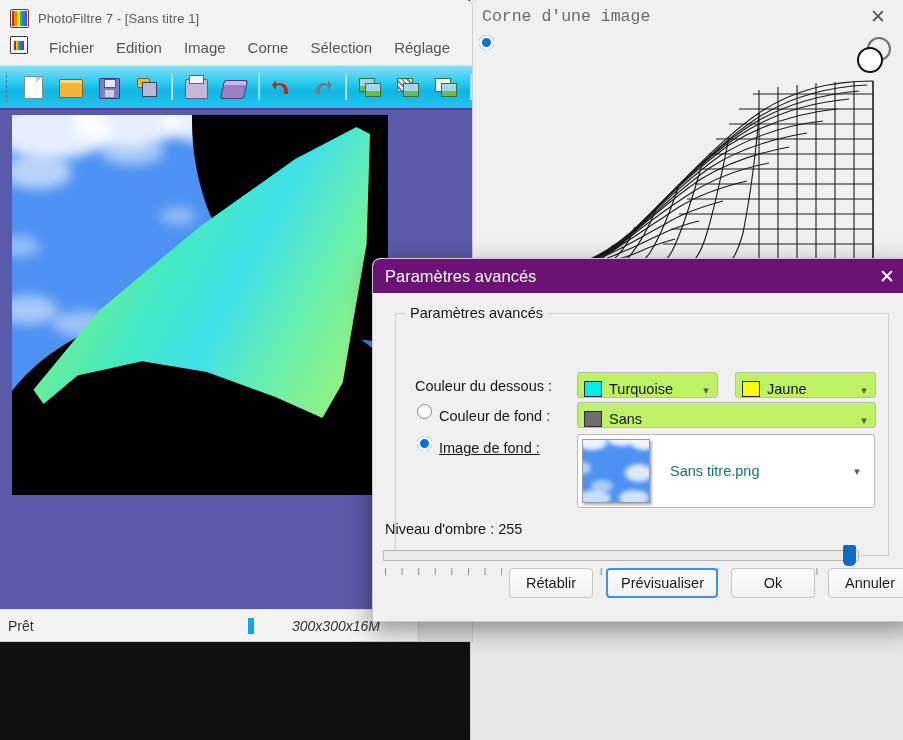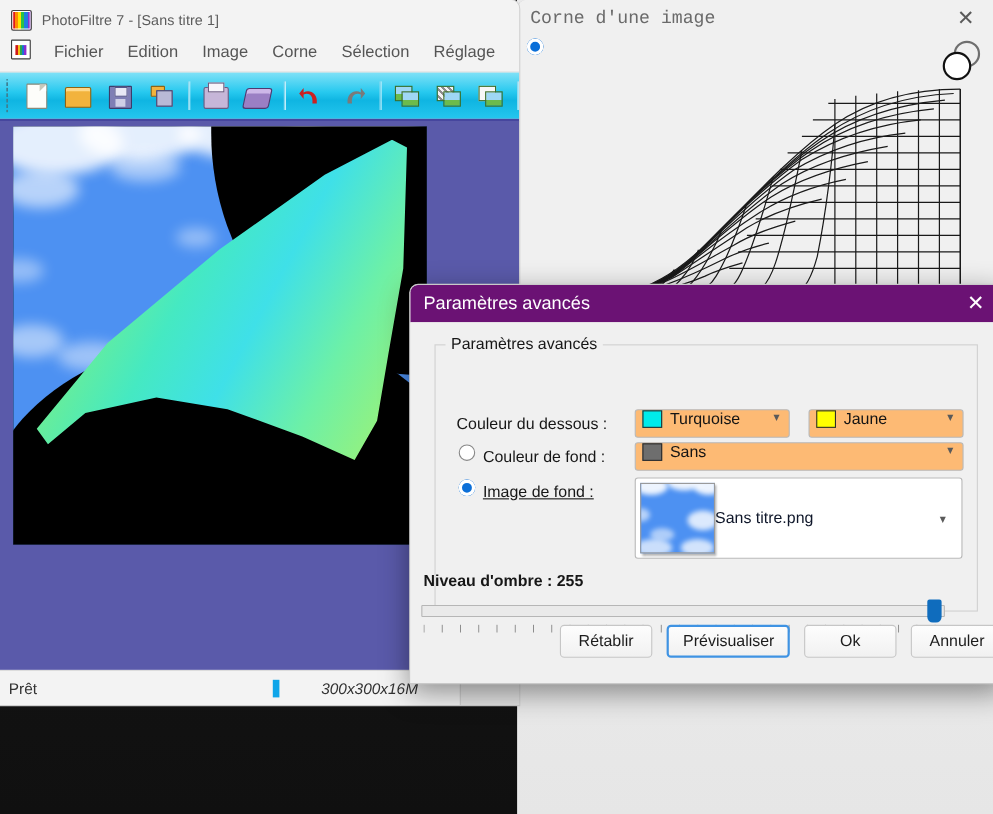--- a/index.html
+++ b/index.html
@@ -186,45 +186,45 @@
     position:absolute;left:22px;top:20px;width:494px;height:243px;
     border:1px solid #d0d0d0;box-sizing:border-box;
   }
   #adv-group-label{
     position:absolute;left:32px;top:12px;background:#f0f0f0;padding:0 5px;
     font-size:14.5px;color:#171717;
   }
   .row-label{position:absolute;font-size:14.5px;color:#171717;white-space:nowrap;}
 
   .combo{
-    position:absolute;background:#fdba74;border:1px solid #b9b9b9;border-radius:3px;
-    height:26px;display:flex;align-items:flex-start;padding:0 0 0 6px;box-sizing:border-box;
+    position:absolute;background:#bef264;border:1px solid #b9b9b9;border-radius:3px;
+    height:26px;display:flex;align-items:flex-end;padding:0 0 0 6px;box-sizing:border-box;
     cursor:default;
   }
   .sw{width:16px;height:14px;border:1px solid #2c2c2c;flex:none;}
   .combo .txt{font-size:14.5px;color:#141414;margin-left:7px;flex:1;white-space:nowrap;overflow:hidden;}
   .chev{width:22px;text-align:center;color:#5a5a5a;font-size:11px;flex:none;}
 
   .radio{position:absolute;width:15px;height:15px;border-radius:50%;border:1px solid #888;background:#fff;box-sizing:border-box;}
   .radio.on{border:none;background:#0b6fd8;box-shadow:inset 0 0 0 3px #fff, inset 0 0 0 4px #0b6fd8;}
   #imgsel{
     position:absolute;left:204px;top:141px;width:298px;height:74px;
     background:#fff;border:1px solid #b9b9b9;border-radius:3px;
     display:flex;align-items:center;box-sizing:border-box;
   }
   #thumb{
     width:66px;height:62px;margin-left:4px;flex:none;
     background:#4d91f2;border:1px solid #9a9a9a;
     box-shadow:2px 2px 2px rgba(0,0,0,.3);
     position:relative;overflow:hidden;
   }
   .tcloud{position:absolute;background:#fff;border-radius:50%;filter:blur(2.2px);opacity:.9;}
-  #imgsel .txt{font-size:14.5px;color:#0f172a;flex:1;white-space:nowrap;}
-
-  #slider-label{position:absolute;left:12px;top:228px;font-size:14.5px;color:#171717;white-space:nowrap;font-weight:bold;}
+  #imgsel .txt{font-size:14.5px;color:#0f766e;margin-left:20px;flex:1;white-space:nowrap;}
+
+  #slider-label{position:absolute;left:12px;top:228px;font-size:14.5px;color:#171717;white-space:nowrap;}
   #slider-wrap{position:absolute;left:10px;top:250px;width:474px;height:34px;}
   #slider-track{position:absolute;left:0;top:7px;width:474px;height:9px;background:#eaeaea;border:1px solid #b6b6b6;border-radius:1px;}
   #slider-thumb{position:absolute;left:460px;top:2px;width:13px;height:21px;background:#0f6cbd;border-radius:2px 2px 5px 5px;}
   #slider-ticks{position:absolute;left:2px;top:25px;width:470px;height:7px;
     background-image:linear-gradient(90deg,#8c8c8c 1px,transparent 1px);
     background-size:16.6px 7px;background-repeat:repeat-x;}
 
   #adv-footer{
     position:absolute;left:0;top:275px;width:539px;display:flex;gap:13px;
     padding-left:136px;box-sizing:border-box;

